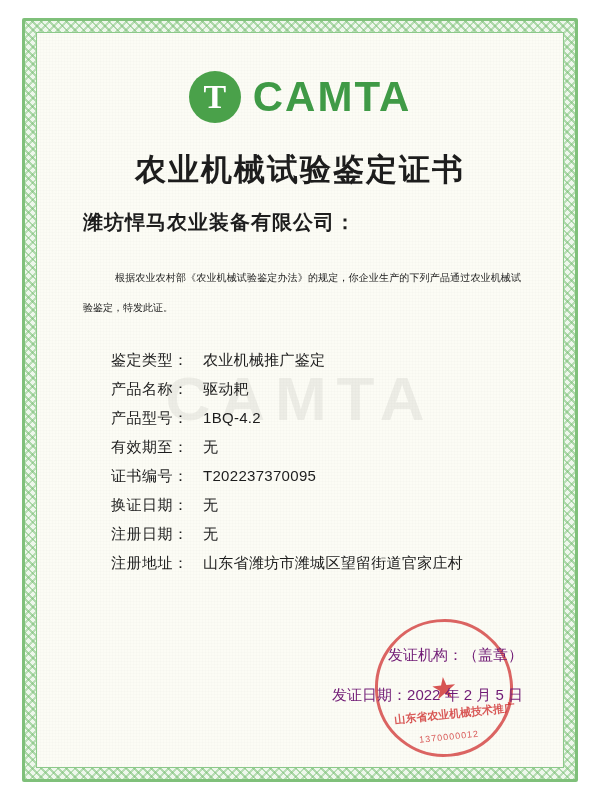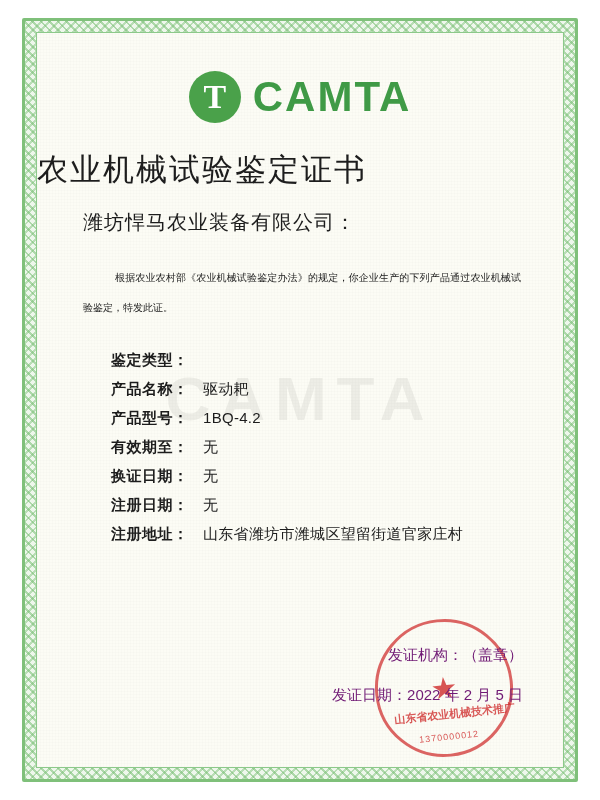--- a/index.html
+++ b/index.html
@@ -119,34 +119,34 @@
     color: #3f9a46;
     font-family: "Liberation Sans", sans-serif;
   }
 
   
   .cert-title {
     position: absolute;
     left: 0;
     right: 0;
     top: 116px;
-    text-align: left;
+    text-align: center;
     font-size: 31px;
-    font-weight: normal;
+    font-weight: bold;
     letter-spacing: 2px;
     color: #1d1d1d;
   }
 
   
   .company-line {
     position: absolute;
     left: 46px;
     top: 176px;
     font-size: 20px;
-    font-weight: normal;
+    font-weight: bold;
     color: #1d1d1d;
     letter-spacing: 1px;
   }
 
   
   .body-paragraph {
     position: absolute;
     left: 46px;
     right: 42px;
     top: 230px;
@@ -168,21 +168,20 @@
     display: flex;
     align-items: baseline;
     height: 29px;
     font-size: 15px;
     color: #1d1d1d;
   }
   .field-label {
     width: 92px;
     flex: 0 0 92px;
     letter-spacing: 0.5px;
-    font-weight: bold;
   }
   .field-value {
     flex: 1 1 auto;
     letter-spacing: 0.3px;
   }
 
   
   .issuer-block {
     position: absolute;
     right: 40px;
@@ -261,32 +260,37 @@
 
     <div class="cert-title">农业机械试验鉴定证书</div>
 
     <div class="company-line">潍坊悍马农业装备有限公司：</div>
 
     <div class="body-paragraph">根据农业农村部《农业机械试验鉴定办法》的规定，你企业生产的下列产品通过农业机械试验鉴定，特发此证。</div>
 
     <div class="fields">
       <div class="field-row">
         <div class="field-label">鉴定类型：</div>
+        <div class="field-value">农业机械推广鉴定</div>
       </div>
       <div class="field-row">
         <div class="field-label">产品名称：</div>
         <div class="field-value">驱动耙</div>
       </div>
       <div class="field-row">
         <div class="field-label">产品型号：</div>
         <div class="field-value">1BQ-4.2</div>
       </div>
       <div class="field-row">
         <div class="field-label">有效期至：</div>
         <div class="field-value">无</div>
+      </div>
+      <div class="field-row">
+        <div class="field-label">证书编号：</div>
+        <div class="field-value">T202237370095</div>
       </div>
       <div class="field-row">
         <div class="field-label">换证日期：</div>
         <div class="field-value">无</div>
       </div>
       <div class="field-row">
         <div class="field-label">注册日期：</div>
         <div class="field-value">无</div>
       </div>
       <div class="field-row">

